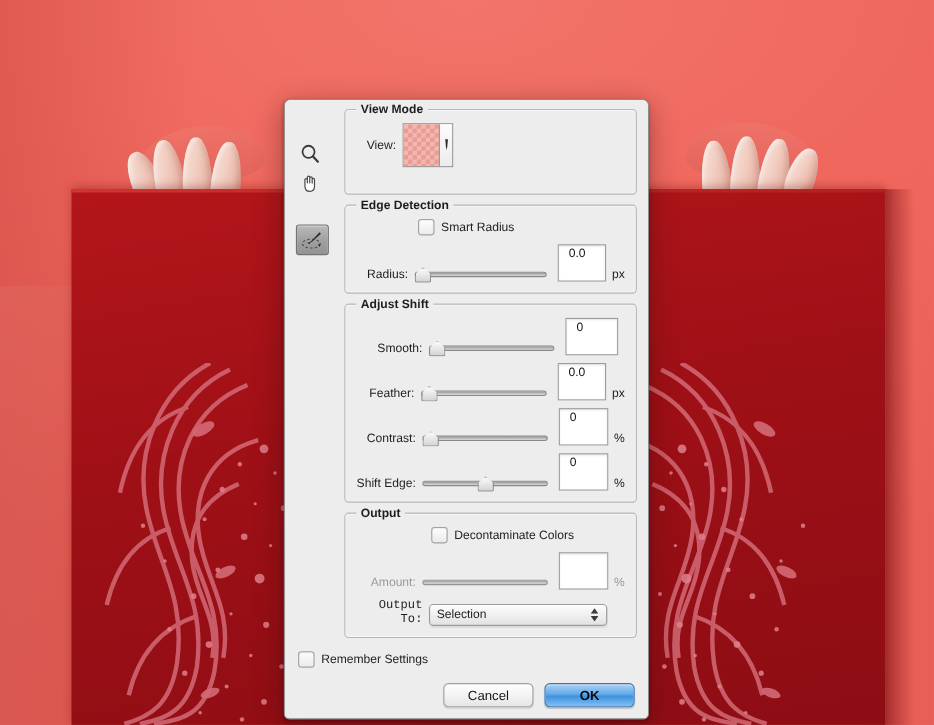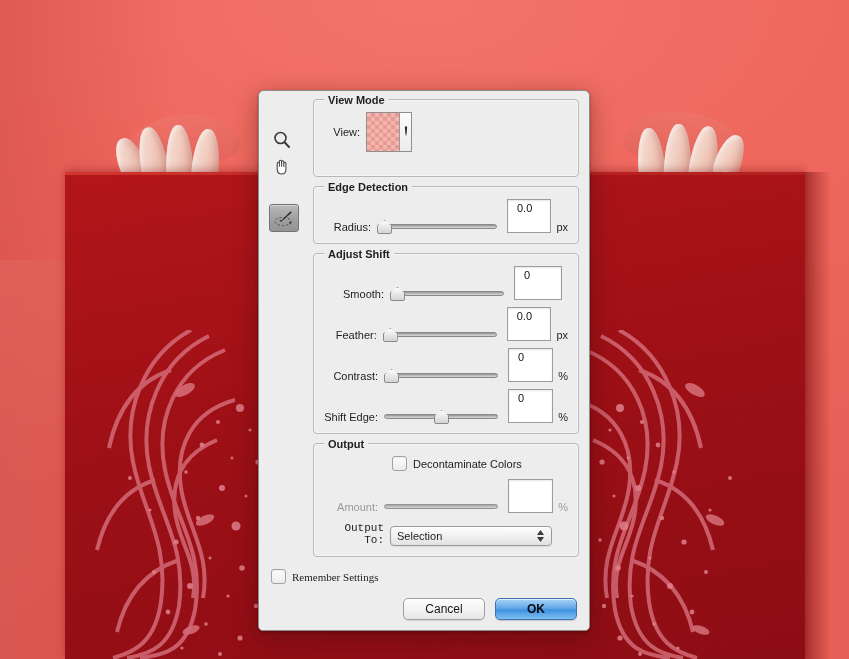--- a/index.html
+++ b/index.html
@@ -249,21 +249,21 @@
   }
   .select .stepper {
     position: absolute; right: 7px; top: 50%;
     transform: translateY(-50%);
     display: flex; flex-direction: column; gap: 2px;
     line-height: 0;
   }
 
   
   .footer { margin-top: 12px; }
-  .remember { display: flex; align-items: center; gap: 6px; margin-left: 2px; font-family: Liberation Serif, serif; }
+  .remember { display: flex; align-items: center; gap: 6px; margin-left: 2px; }
   .btnrow {
     display: flex; justify-content: flex-end; gap: 10px;
     margin-top: 14px; margin-right: 2px;
   }
   .btn {
     min-width: 82px; height: 22px;
     border-radius: 5px;
     font-size: 12px;
     display: flex; align-items: center; justify-content: center;
     box-sizing: border-box;
@@ -456,20 +456,24 @@
               <svg width="8" height="14" viewBox="0 0 8 14">
                 <path d="M4,1.5 L5.2,1.5 L4.6,8.5 L4,11.5 L3.4,8.5 L2.8,1.5 Z" fill="#2a2a2a"></path>
               </svg>
             </div>
           </div>
         </div>
       </div>
 
       <div class="group">
         <span class="legend">Edge Detection</span>
+        <div class="cb-row" style="margin-left:56px; margin-bottom:8px;">
+          <span class="cb"></span>
+          <span class="cb-label">Smart Radius</span>
+        </div>
         <div class="row">
           <span class="lbl" style="width:54px; margin-right:6px;">Radius:</span>
           <div class="slider" style="width:120px;">
             <span class="track"></span>
             <span class="thumb" style="left:0px;"></span>
           </div>
           <div class="field" style="width:48px; margin-left:10px;">0.0</div>
           <span class="unit">px</span>
         </div>
       </div>

